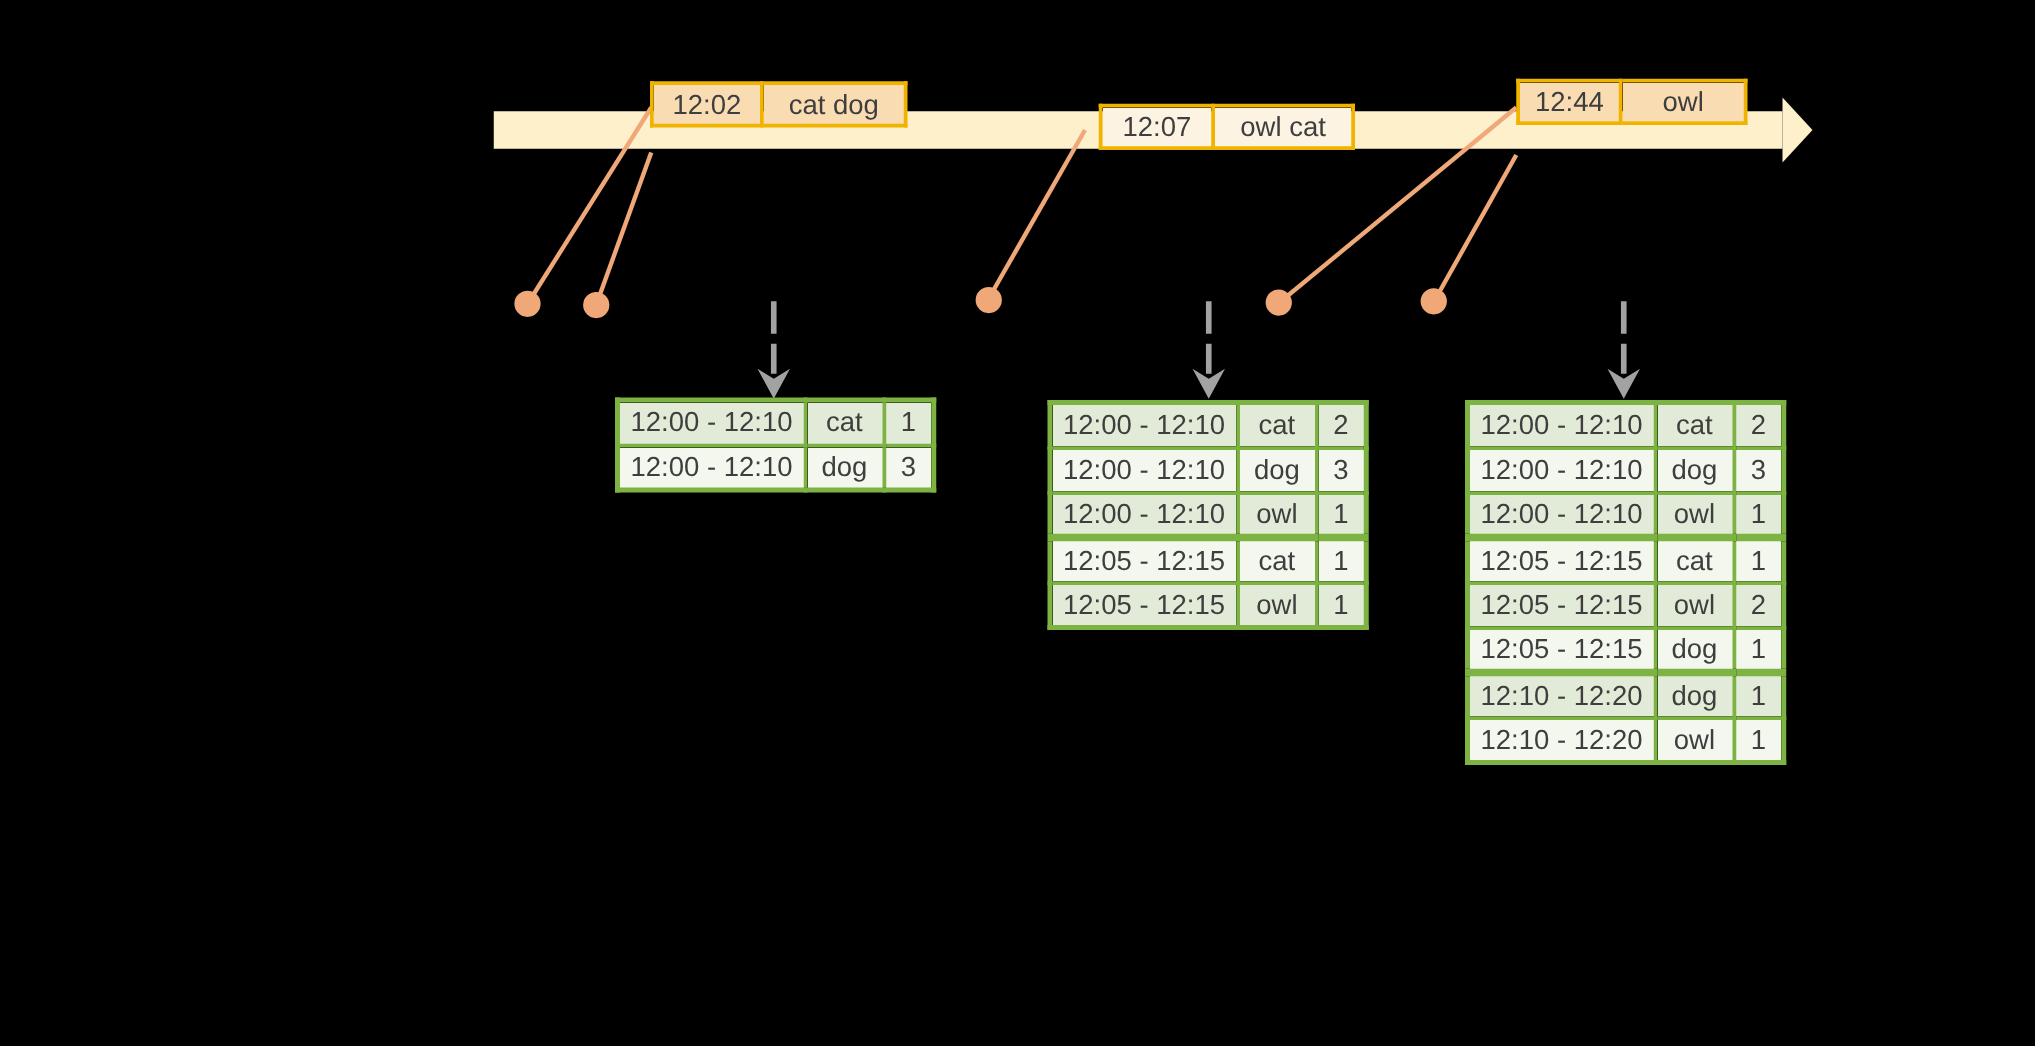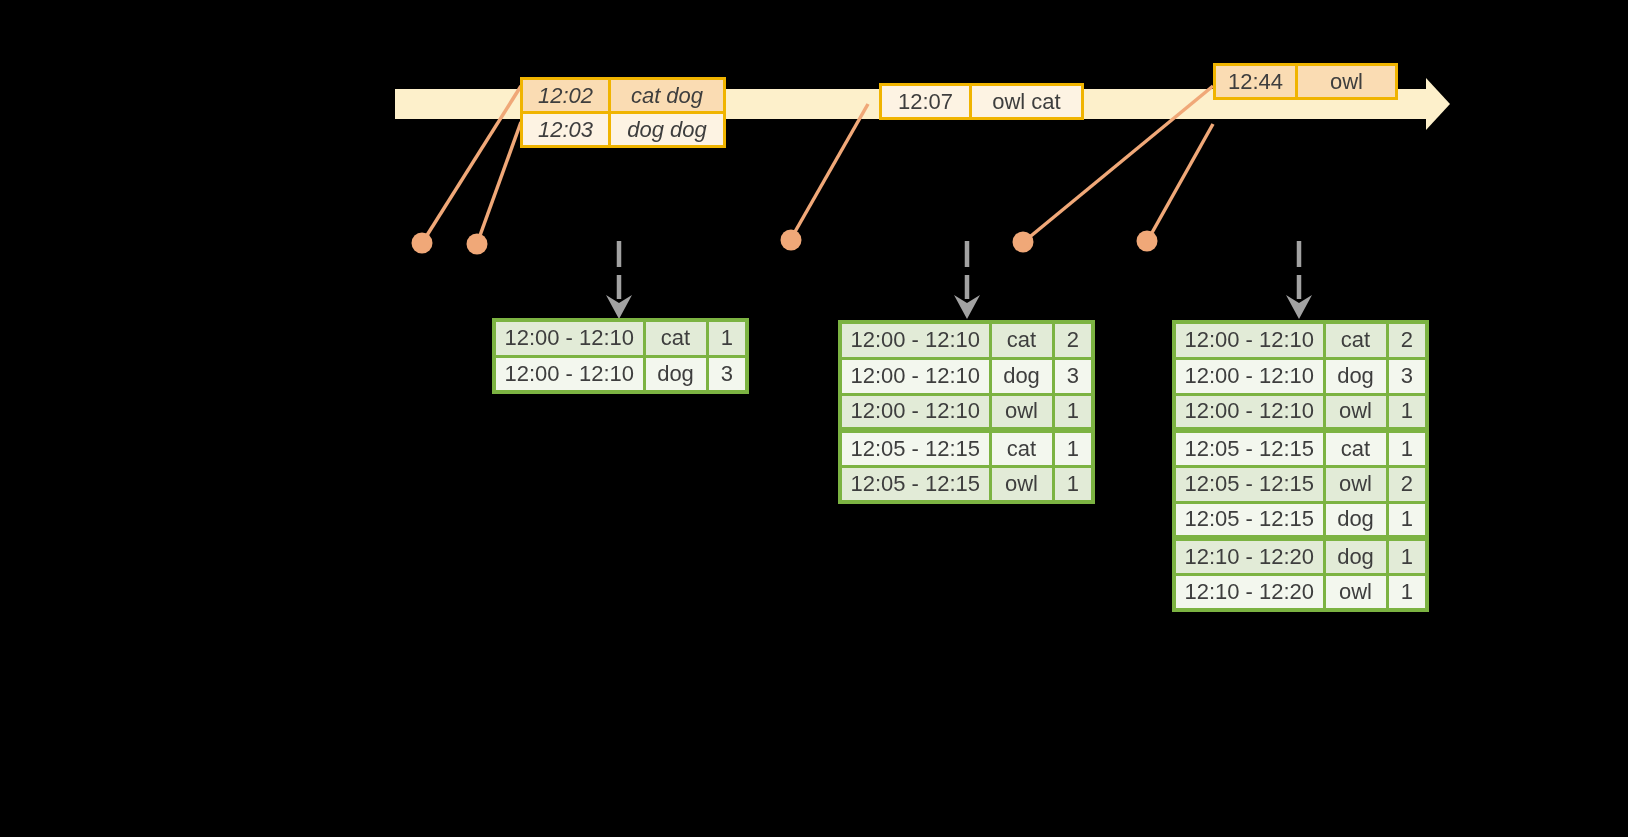--- a/index.html
+++ b/index.html
@@ -70,21 +70,21 @@
     white-space:nowrap;
     padding:0;
   }
   
   .event-table{border:3px solid var(--event-border);}
   .event-table td{border:3px solid var(--event-border);}
   .event-table tr{height:34px;}
   .event-table tbody tr:nth-child(odd) td{background:var(--event-row-dark);}
   .event-table tbody tr:nth-child(even) td{background:var(--event-row-light);}
   .event-table.single-light tbody tr td{background:var(--event-row-light);}
-  #event-table-1{left:520px;top:77px;width:203px;font-style:italic;}
+  #event-table-1{left:520px;top:65px;width:203px;}
   #event-table-1 col.t{width:88px;} #event-table-1 col.w{width:115px;}
   #event-table-2{left:867px;top:83px;width:202px;margin-left:12px;}
   #event-table-2 col.t{width:90px;} #event-table-2 col.w{width:112px;}
   #event-table-3{left:1213px;top:63px;width:182px;}
   #event-table-3 col.t{width:82px;} #event-table-3 col.w{width:100px;}
   
   .result-table{border:4px solid var(--result-border);}
   .result-table td{border:3px solid var(--result-border);text-align:center;}
   .result-table tr{height:36px;}
   .result-table tbody tr:nth-child(odd) td{background:var(--result-row-dark);}
@@ -130,24 +130,20 @@
   <table id="event-table-1" class="event-table">
     <colgroup>
         <col class="t">
         <col class="w">
       </colgroup>
     <tbody>
         <tr>
           <td>12:02</td>
           <td>cat dog</td>
         </tr>
-        <tr>
-          <td>12:03</td>
-          <td>dog dog</td>
-        </tr>
       </tbody>
   </table>
 
   <table id="event-table-2" class="event-table single-light">
     <colgroup>
         <col class="t">
         <col class="w">
       </colgroup>
     <tbody>
         <tr>

